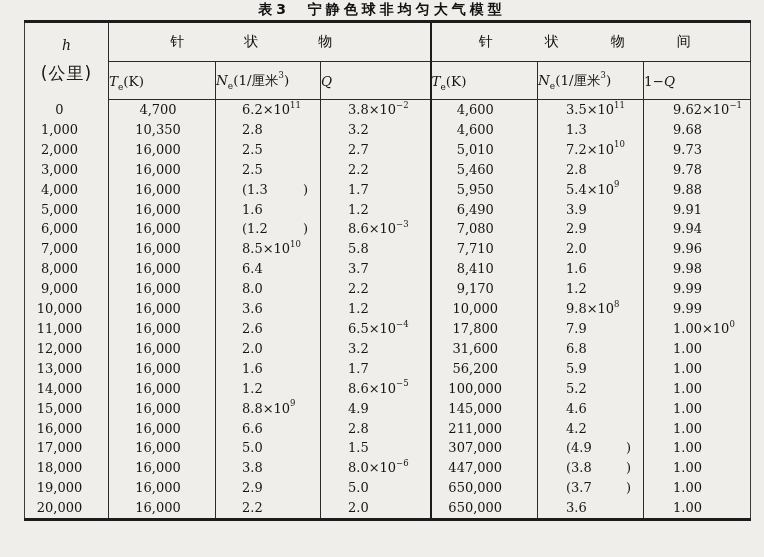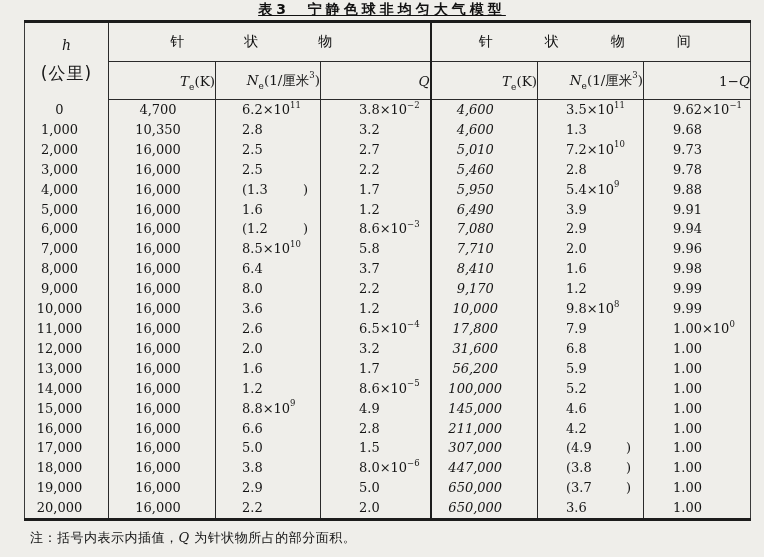--- a/index.html
+++ b/index.html
@@ -11,21 +11,20 @@
     -webkit-font-smoothing:antialiased;
   }
   .page{position:relative;width:764px;height:557px;overflow:hidden;}
 
   .title{
     position:absolute;top:1px;left:0;width:764px;
     text-align:center;
     font-family:"DejaVu Sans","Liberation Sans",sans-serif;
     font-weight:700;font-size:14px;letter-spacing:4px;
     color:#111;
-    text-decoration:underline;
   }
 
   table.model{
     position:absolute;top:20px;left:24px;
     width:726px;
     border-collapse:collapse;table-layout:fixed;
     border-top:3px solid #1c1c1c;
     border-bottom:3px solid #1c1c1c;
     border-left:1px solid #3a3a3a;
     border-right:1px solid #3a3a3a;
@@ -44,35 +43,35 @@
   .cjk{font-family:"DejaVu Sans","Liberation Sans",sans-serif;}
 
   th.group{
     height:38px;vertical-align:middle;text-align:center;
     font-size:14px;border-bottom:1px solid #2a2a2a;color:#111;
   }
   th.g1{letter-spacing:60px;padding-left:24px;}
   th.g2{letter-spacing:52px;padding-left:40px;border-left:2px solid #1c1c1c;}
 
   th.sub{
-    height:37px;vertical-align:middle;text-align:right;
+    height:37px;vertical-align:middle;text-align:left;
     font-size:13.5px;border-bottom:1px solid #2a2a2a;
   }
   th.sub.bR{border-right:1px solid #2a2a2a;}
   th.sub.bL2{border-left:2px solid #1c1c1c;}
   .it{font-style:italic;}
   sub{font-size:9px;line-height:0;}
   sup{font-size:8.5px;line-height:0;position:relative;top:-1px;}
 
   
   td.c0{text-align:center;padding-right:14px;border-right:1px solid #2a2a2a;}
   td.c1{text-align:center;padding-right:8px;border-right:1px solid #2a2a2a;}
   td.c2{text-align:left;padding-left:26px;border-right:1px solid #2a2a2a;}
-  td.c3{text-align:left;padding-left:38px;}
-  td.c4{text-align:center;padding-right:18px;border-left:2px solid #1c1c1c;border-right:1px solid #2a2a2a;font-style:italic;}
+  td.c3{text-align:left;padding-left:27px;}
+  td.c4{text-align:center;padding-right:18px;border-left:2px solid #1c1c1c;border-right:1px solid #2a2a2a;}
   td.c5{text-align:left;padding-left:28px;border-right:1px solid #2a2a2a;}
   td.c6{text-align:left;padding-left:29px;}
 
   td.paren{position:relative;}
   td.paren .close{position:absolute;right:12px;top:0;}
 
   .footnote{
     position:absolute;top:529px;left:30px;
     font-size:13px;letter-spacing:0.5px;color:#141414;
     font-family:"DejaVu Sans","Liberation Sans",sans-serif;
@@ -312,17 +311,14 @@
           <td class="c1">16,000</td>
           <td class="c2">2.2</td>
           <td class="c3">2.0</td>
           <td class="c4">650,000</td>
           <td class="c5">3.6</td>
           <td class="c6">1.00</td>
         </tr>
       </tbody>
   </table>
 
-  <div class="footnote">
-    <span>注：括号内表示内插值，</span><span class="it">Q</span><span> 为针状物所占的部分面积。</span>
-  </div>
 
 </div>
 
 </body></html>

